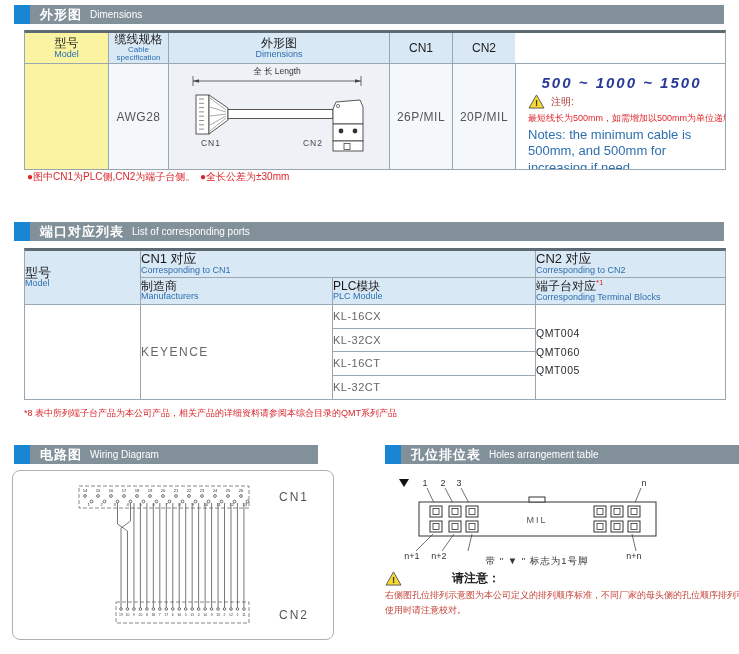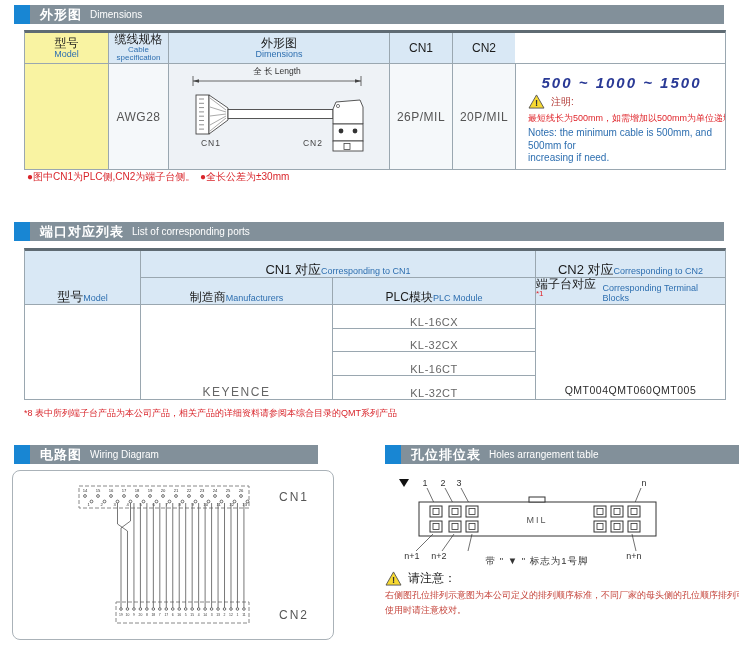--- a/index.html
+++ b/index.html
@@ -31,49 +31,49 @@
   .dims-bg{background:#eef2f6;position:relative;}
   .val{font-size:12px;color:#555;letter-spacing:.5px;}
   .unit{font-size:7.5px;}
 
   .len-cell{align-items:stretch;justify-content:flex-start;padding:6px 10px 0 12px;background:#fff;}
   .len-values{text-align:center;font-size:15px;font-weight:bold;font-style:italic;
               color:#2a3a96;letter-spacing:2px;margin:4px 0 2px 0;}
   .len-note-head{display:flex;align-items:center;gap:6px;margin-top:1px;}
   .len-note-label{font-size:10px;color:#b23a36;}
   .len-zh{font-size:9px;color:#e0262c;margin-top:3px;white-space:nowrap;}
-  .len-en{font-size:10px;color:#2e6fb0;line-height:1.25;margin-top:2px;}
+  .len-en{font-size:13px;color:#2e6fb0;line-height:1.25;margin-top:2px;}
 
   .fn-red{position:absolute;font-size:10px;color:#d9252b;white-space:nowrap;}
 
   
   .t2{position:absolute;left:24px;top:248px;width:702px;box-sizing:border-box;display:grid;
       grid-template-columns:116px 192px 203px auto;
       grid-template-rows:27px 27px repeat(4,23.5px);
       border:1px solid #9aa7b0;border-top:3px solid #5f6b73;}
-  .t2c{box-sizing:border-box;display:flex;flex-direction:row;align-items:flex-end;justify-content:center;overflow:hidden;}
+  .t2c{box-sizing:border-box;display:flex;flex-direction:column;align-items:flex-start;justify-content:center;overflow:hidden;}
   .bR{border-right:1px solid #9aa7b0;}
   .bB{border-bottom:1px solid #9aa7b0;}
   .t2 .zh2{font-size:13px;color:#1b1b1b;line-height:1.05;}
   .t2 .en2{font-size:9px;color:#2e6fb0;line-height:1.1;}
   .sup-ref{color:#e0262c;font-size:8px;vertical-align:super;}
   .keyence{font-size:12px;color:#666;letter-spacing:1.5px;}
   .plc-cell{font-size:11px;color:#666;letter-spacing:.5px;}
   .qmt{font-size:10.5px;color:#2b2b2b;line-height:1.75;letter-spacing:.5px;text-align:center;}
 
   
   .wiring-panel{position:absolute;left:12px;top:470px;width:320px;height:168px;background:#fff;
                 border:1px solid #aab2b8;border-radius:8px;}
   .wiring-panel svg{position:absolute;left:0;top:0;}
 
   
   .holes-wrap{position:absolute;left:385px;top:470px;width:339px;height:96px;}
   .notice{position:absolute;left:385px;top:570px;width:345px;}
   .notice-head{display:flex;align-items:center;gap:6px;}
-  .notice-title{font-size:12px;font-weight:normal;color:#222;}
+  .notice-title{font-size:12px;font-weight:bold;color:#222;margin-left:44px;}
   .notice-line{font-size:9px;color:#c5453c;line-height:1.45;margin-top:2px;white-space:nowrap;}
 
   svg text{font-family:"Liberation Sans","DejaVu Sans",sans-serif;}
 </style>
 </head>
 <body>
 
 <div id="page">
 
   <div class="sec-bar" style="left:14px;top:5px;width:710px;">

